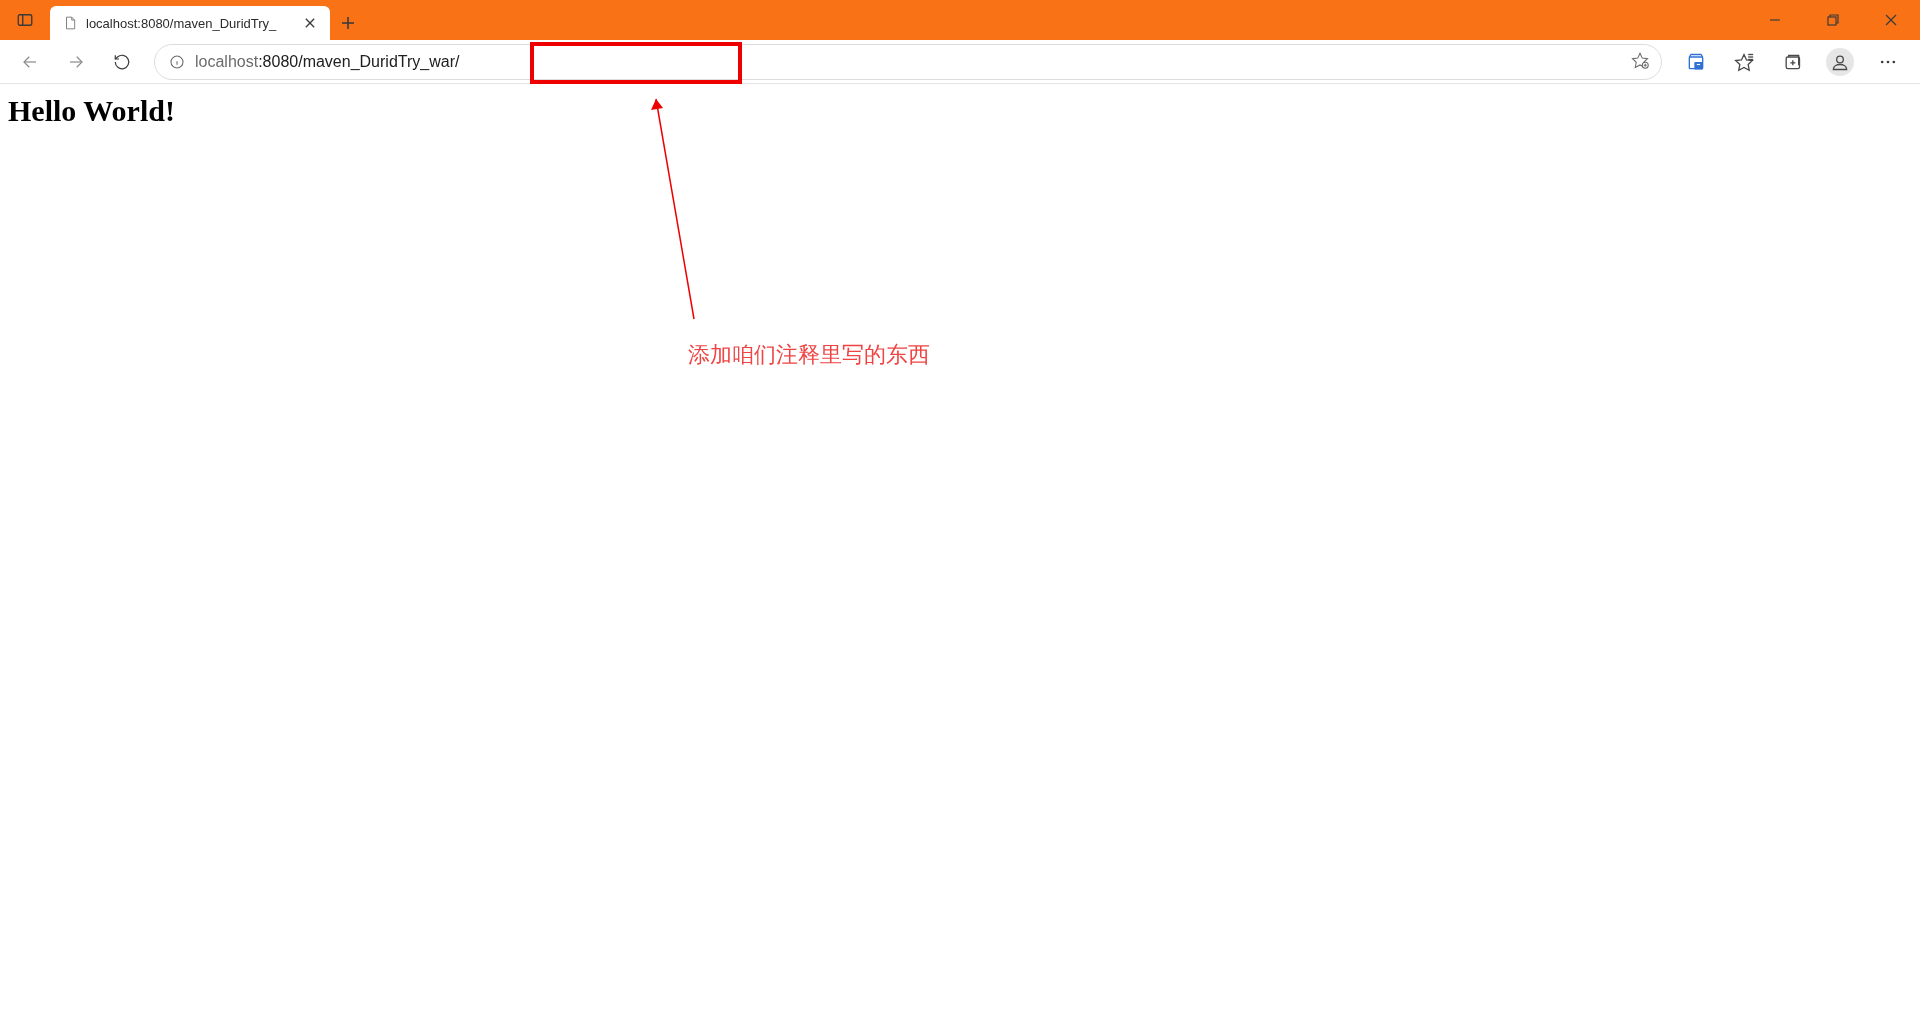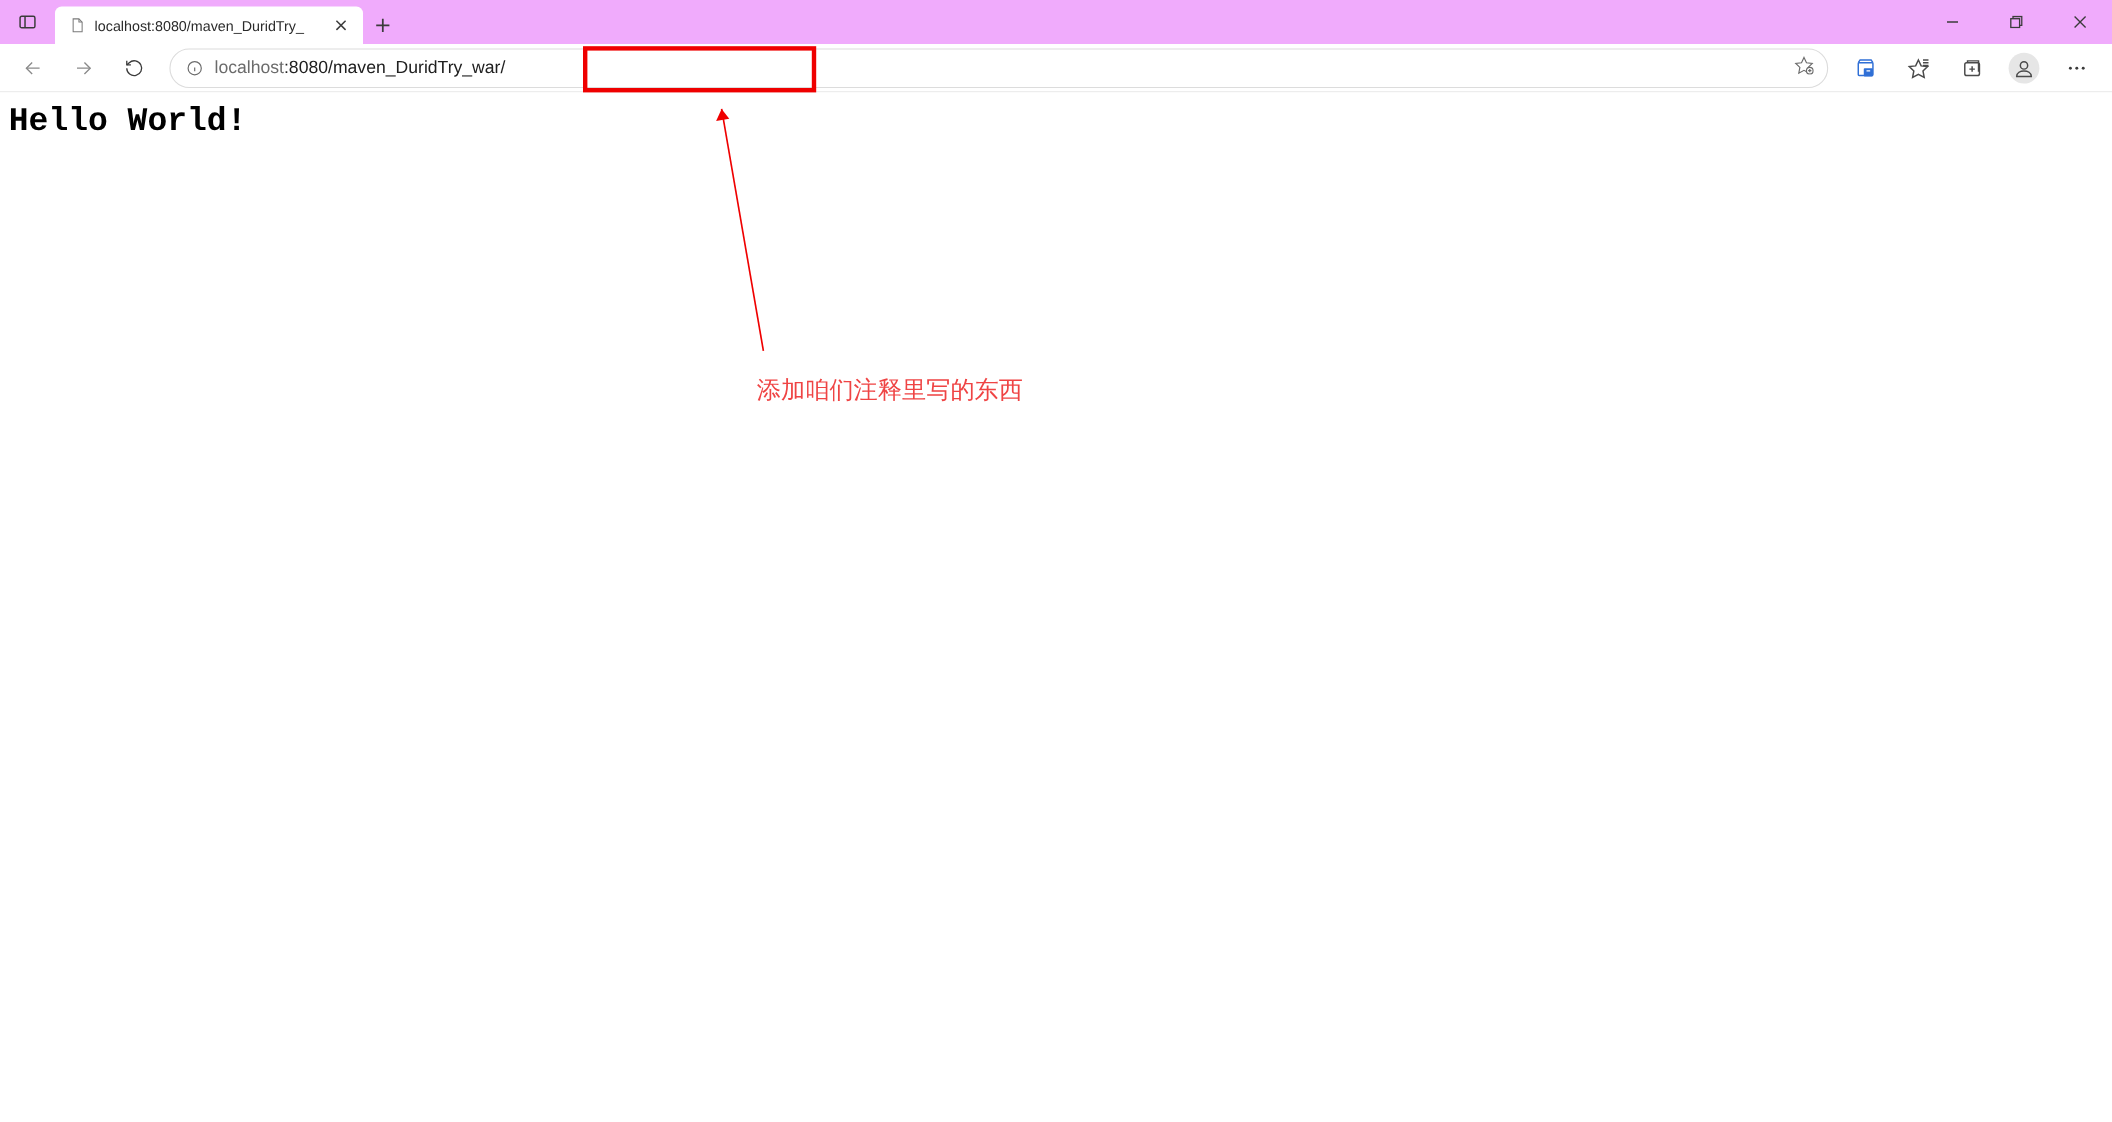--- a/index.html
+++ b/index.html
@@ -10,21 +10,21 @@
     body {
       font-family: "Segoe UI", Tahoma, Geneva, sans-serif;
       width: 1920px;
       height: 1020px;
       background: #ffffff;
       overflow: hidden;
       position: relative;
     }
     .titlebar {
       height: 40px;
-      background: #f0abfc;
+      background: #f97316;
       display: flex;
       align-items: stretch;
     }
     .tab-panel-icon {
       width: 50px;
       display: flex;
       align-items: center;
       justify-content: center;
     }
     .tab-panel-icon svg {
@@ -207,21 +207,21 @@
     }
     .dots svg circle {
       fill: #3b3b3b;
       stroke: none;
     }
     .content {
       position: relative;
       background: #ffffff;
     }
     .page-heading {
-      font-family: Liberation Mono, monospace;
+      font-family: Liberation Serif, serif;
       font-size: 30px;
       font-weight: 700;
       color: #000000;
       padding: 10px 8px;
     }
     .annotation-box {
       position: absolute;
       top: 42px;
       left: 530px;
       width: 212px;

